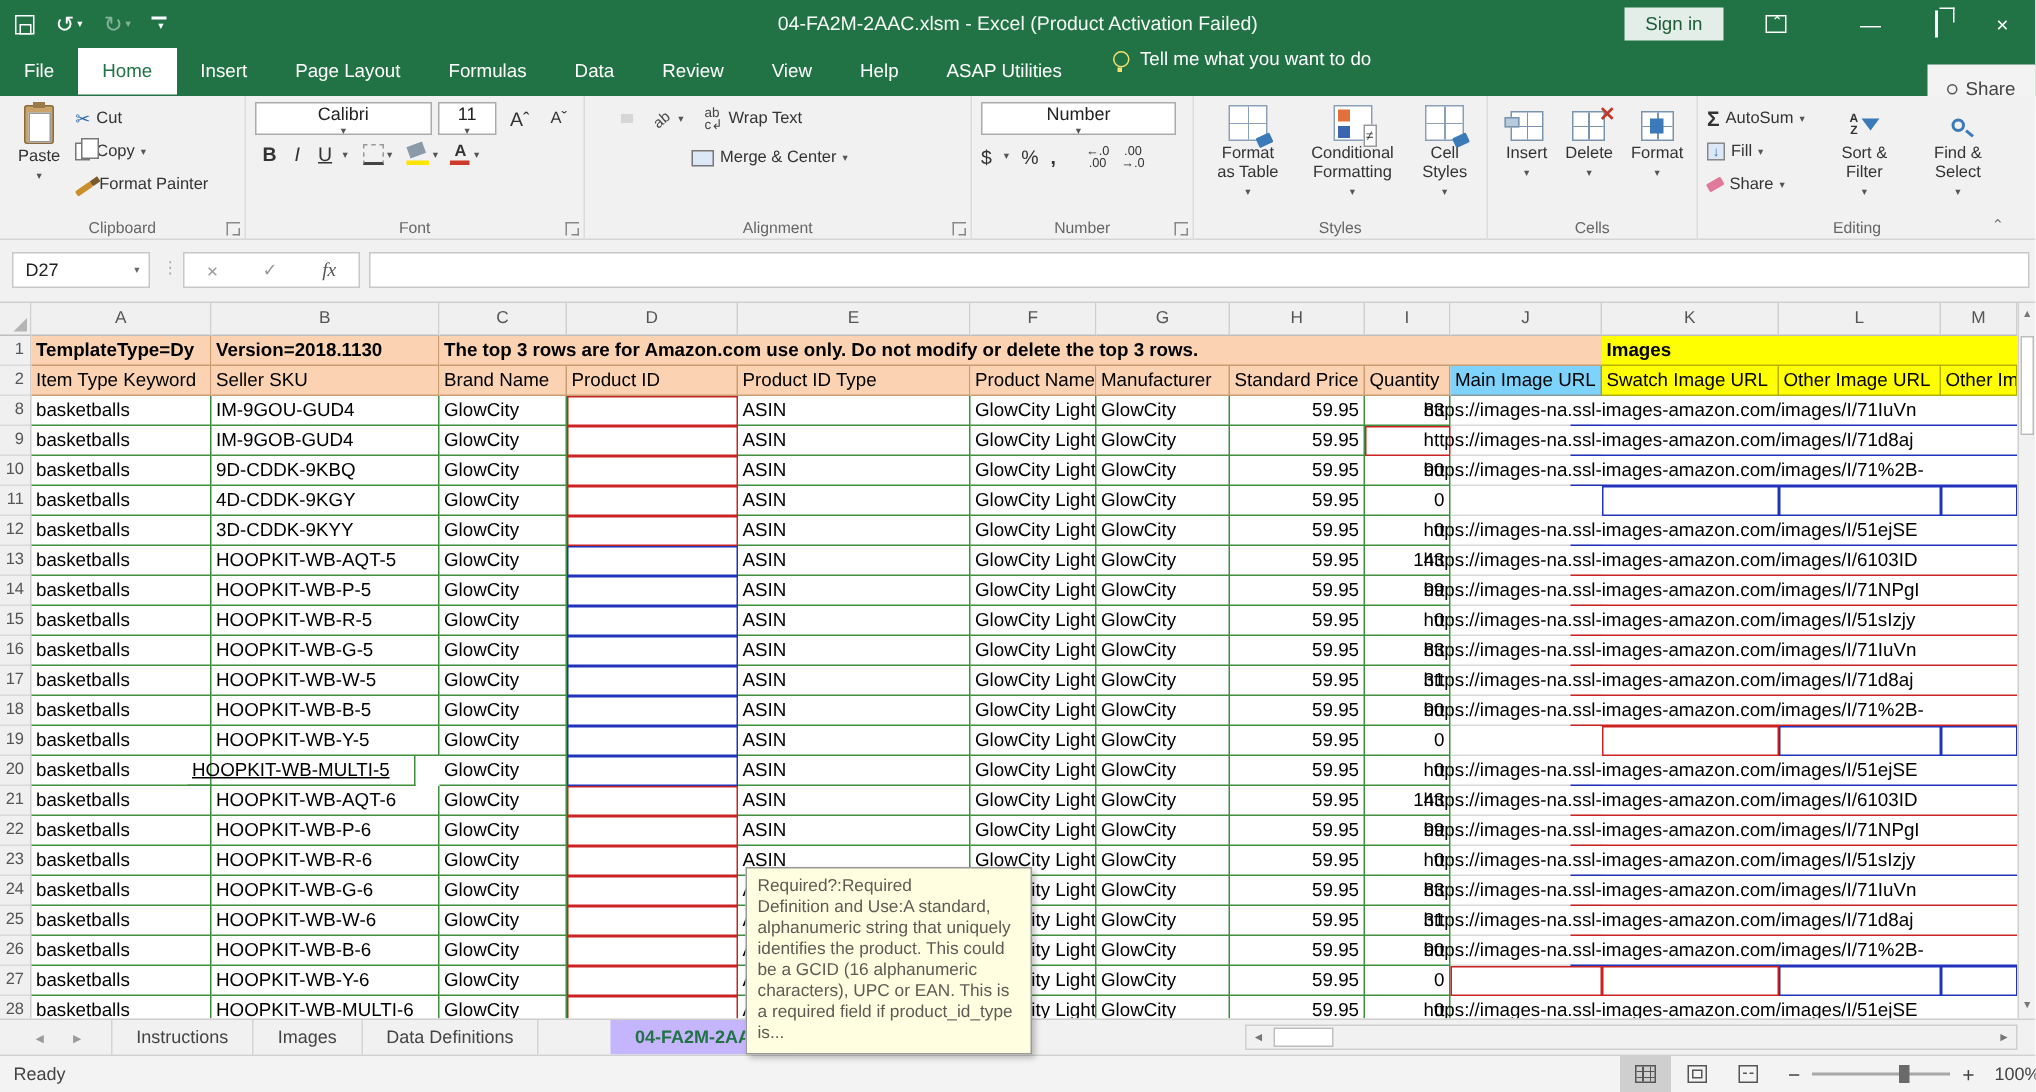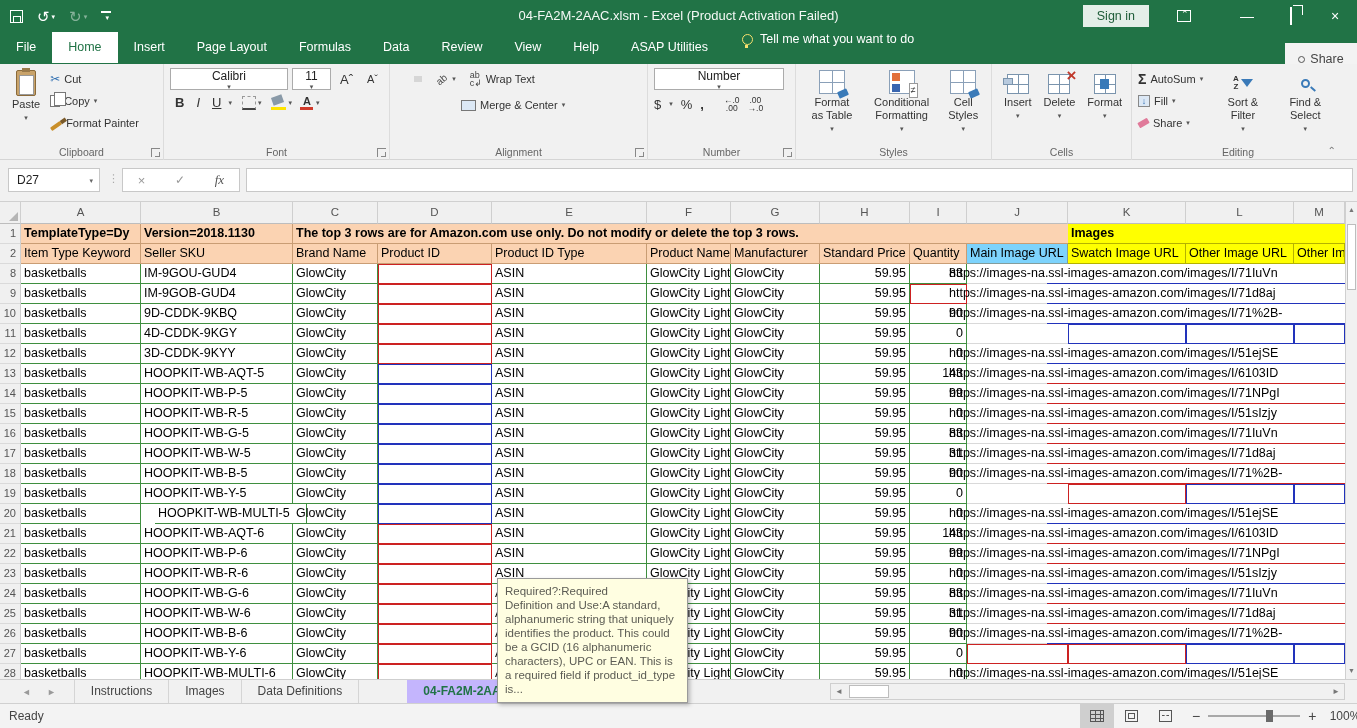--- a/index.html
+++ b/index.html
@@ -637,21 +637,21 @@
         <div class="cell r" style="left: 820px; width: 90px; border-right: 1px solid rgb(63, 143, 63); border-bottom: 1px solid rgb(63, 143, 63);">59.95</div>
         <div class="cell r" style="left: 910px; width: 57px; border-right: 1px solid rgb(63, 143, 63); border-bottom: 1px solid rgb(63, 143, 63);">0</div>
         <div class="cell" style="left: 967px; width: 101px; border-bottom: 1px solid rgb(217, 217, 217);"></div>
         <div style="position: absolute; left: 1068px; width: 118px; height: 20px; border: 1px solid rgb(204, 34, 34);"></div>
         <div style="position: absolute; left: 1186px; width: 108px; height: 20px; border: 1px solid rgb(34, 51, 187);"></div>
         <div style="position: absolute; left: 1294px; width: 51px; height: 20px; border: 1px solid rgb(34, 51, 187);"></div>
       </div>
       <div class="xrow" style="top: 302px;">
         <div class="gut">20</div>
         <div class="cell" style="left: 21px; width: 120px; border-right: 1px solid rgb(63, 143, 63); border-bottom: 1px solid rgb(63, 143, 63);">basketballs</div>
-        <div class="cell" style="left: 155px; width: 152px; border-right: 1px solid rgb(63, 143, 63); border-bottom: 1px solid rgb(63, 143, 63);">HOOPKIT-WB-MULTI-5</div>
+        <div class="cell" style="left: 125px; width: 152px; border-right: 1px solid rgb(63, 143, 63); border-bottom: 1px solid rgb(63, 143, 63); text-decoration: underline;">HOOPKIT-WB-MULTI-5</div>
         <div class="cell" style="left: 293px; width: 85px; border-right: 1px solid rgb(63, 143, 63); border-bottom: 1px solid rgb(63, 143, 63);">GlowCity</div>
         <div class="cell" style="left: 378px; width: 114px; border: 1px solid rgb(34, 51, 187);"></div>
         <div class="cell" style="left: 492px; width: 155px; border-right: 1px solid rgb(63, 143, 63); border-bottom: 1px solid rgb(63, 143, 63);">ASIN</div>
         <div class="cell" style="left: 647px; width: 84px; border-right: 1px solid rgb(63, 143, 63); border-bottom: 1px solid rgb(63, 143, 63);">GlowCity Light</div>
         <div class="cell" style="left: 731px; width: 89px; border-right: 1px solid rgb(63, 143, 63); border-bottom: 1px solid rgb(63, 143, 63);">GlowCity</div>
         <div class="cell r" style="left: 820px; width: 90px; border-right: 1px solid rgb(63, 143, 63); border-bottom: 1px solid rgb(63, 143, 63);">59.95</div>
         <div class="cell r" style="left: 910px; width: 57px; border-right: 1px solid rgb(63, 143, 63); border-bottom: 1px solid rgb(63, 143, 63);">0</div>
         <div class="cell" style="left: 967px; width: 101px; border-bottom: 1px solid rgb(217, 217, 217);"></div>
         <div class="urltext">https://images-na.ssl-images-amazon.com/images/I/51ejSE</div>
         <div class="kl-line" style="background: rgb(34, 51, 187);"></div>

